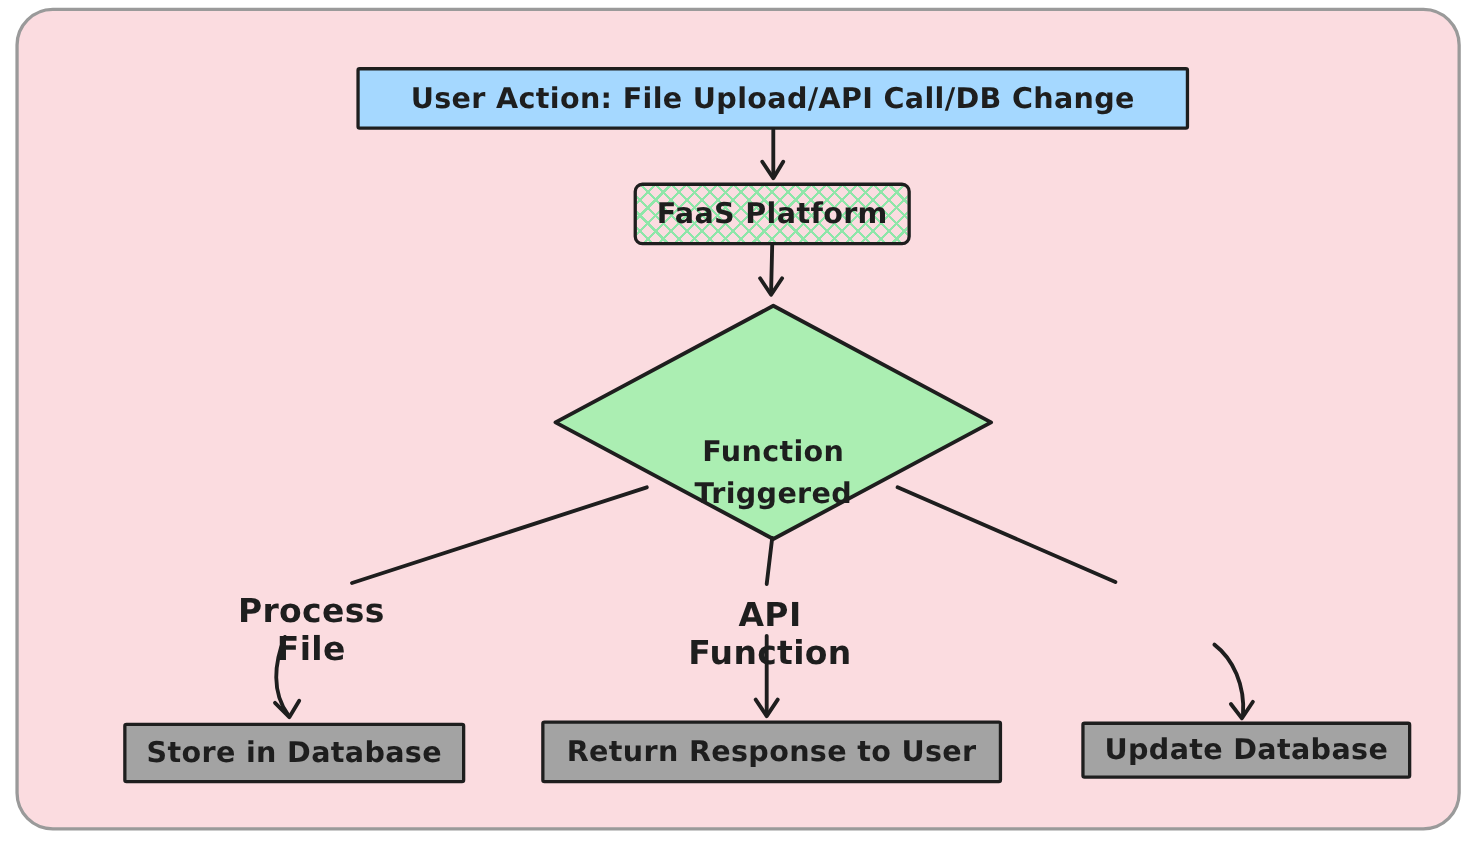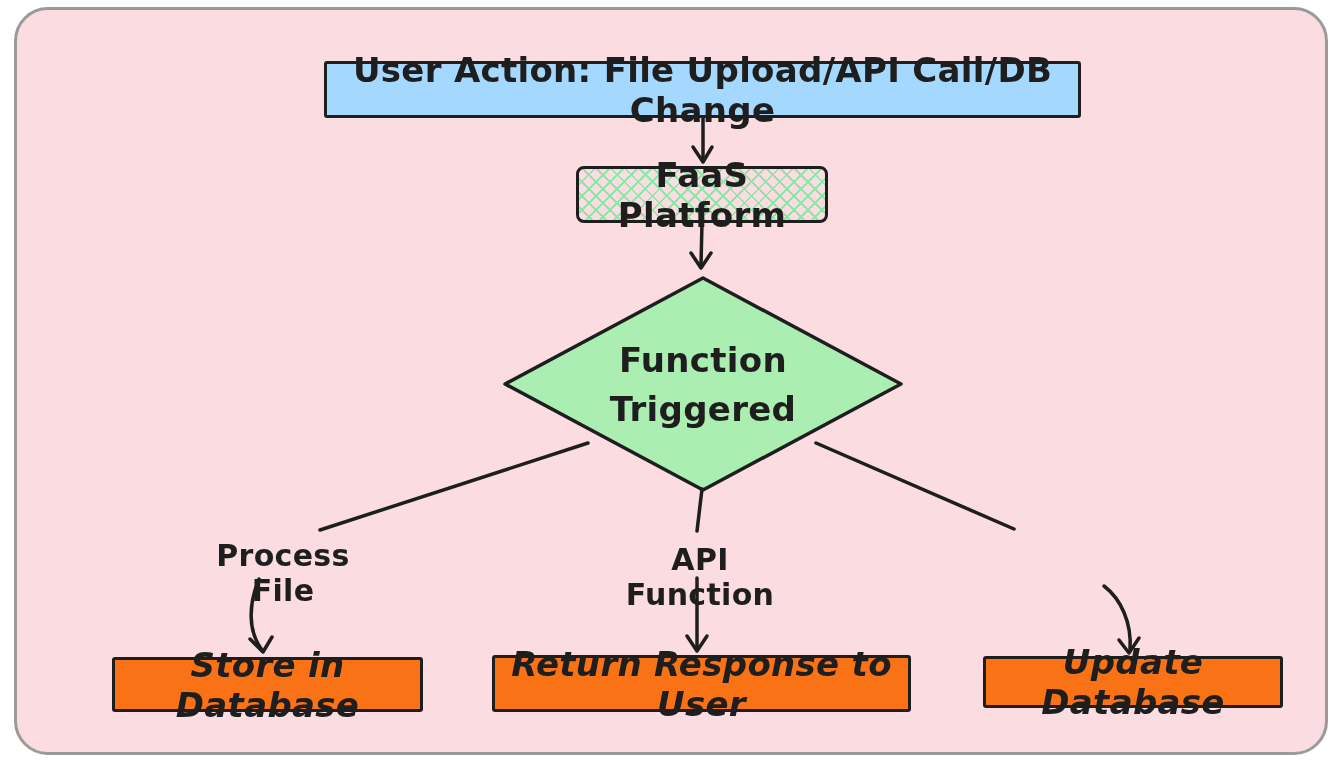--- a/index.html
+++ b/index.html
@@ -29,38 +29,39 @@
   }
   .node {
     position: absolute;
     z-index: 2;
     box-sizing: border-box;
     display: flex;
     align-items: center;
     justify-content: center;
     text-align: center;
     font-weight: bold;
-    font-size: 34px;
+    font-size: 26px;
     color: #1e1e1e;
     letter-spacing: 0.3px;
   }
   .rect   { border: 3.5px solid #1e1e1e; border-radius: 3px; }
   .blue   { background: #a5d8ff; }
-  .yellow { background: #f97316; font-style: italic; }
+  .yellow { background: #a3a3a3; }
   .faas {
     background-color: #fbdce0;
     background-image:
       repeating-linear-gradient(45deg,  transparent 0, transparent 8px, #8fe6a9 8px, #8fe6a9 10px),
       repeating-linear-gradient(-45deg, transparent 0, transparent 8px, #8fe6a9 8px, #8fe6a9 10px);
     border: 3.5px solid #1e1e1e;
     border-radius: 8px;
   }
   .diamond-label {
     background: transparent;
     line-height: 1.45;
+    margin-top: 46px;
   }
   .edge-label {
     position: absolute;
     z-index: 2;
     font-weight: bold;
     font-size: 30px;
     text-align: center;
     letter-spacing: 0.3px;
   }
 </style>

